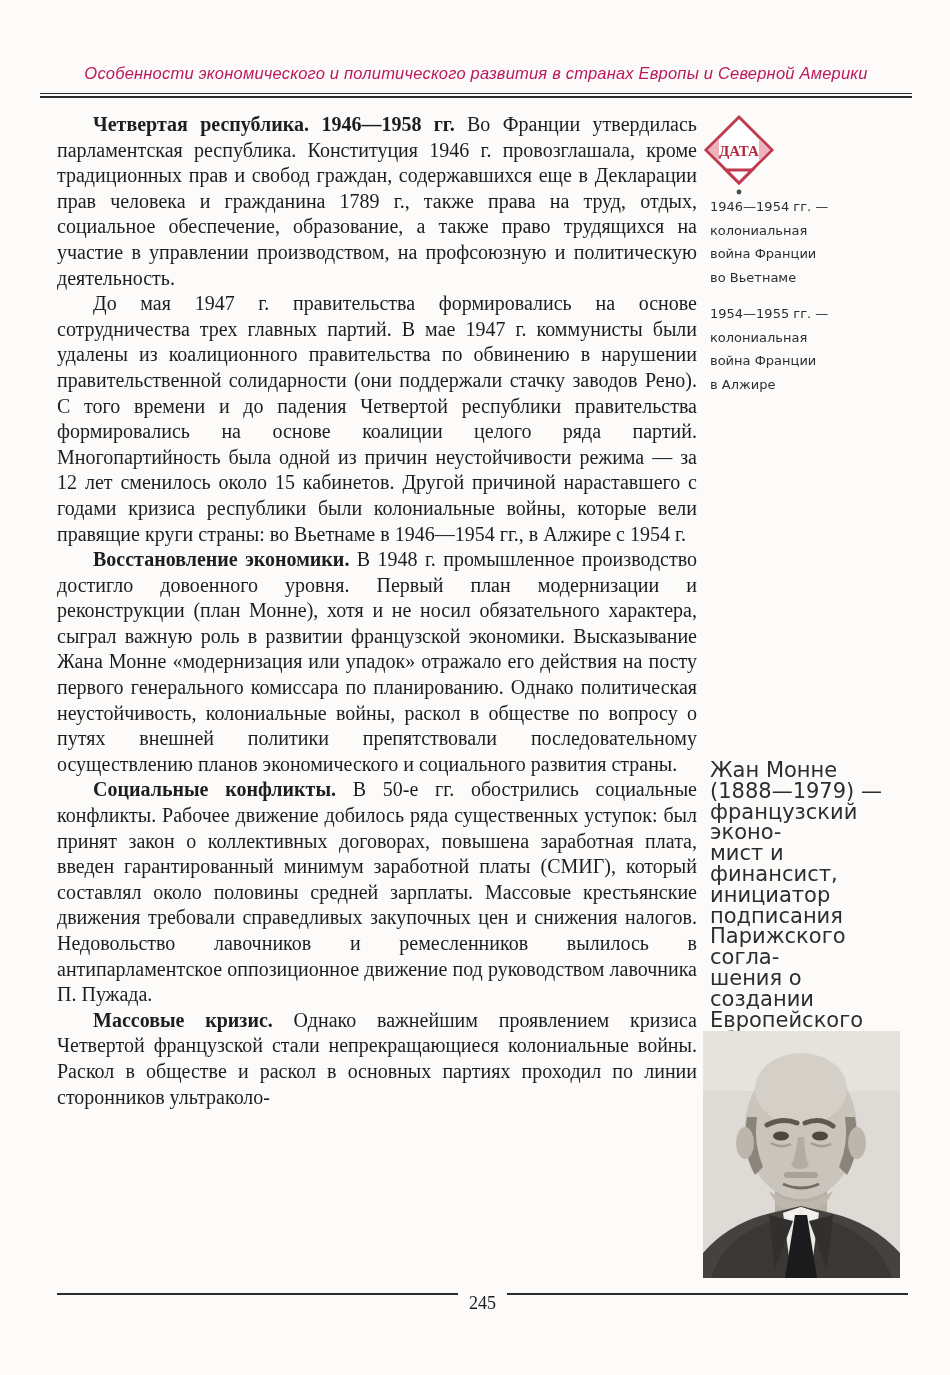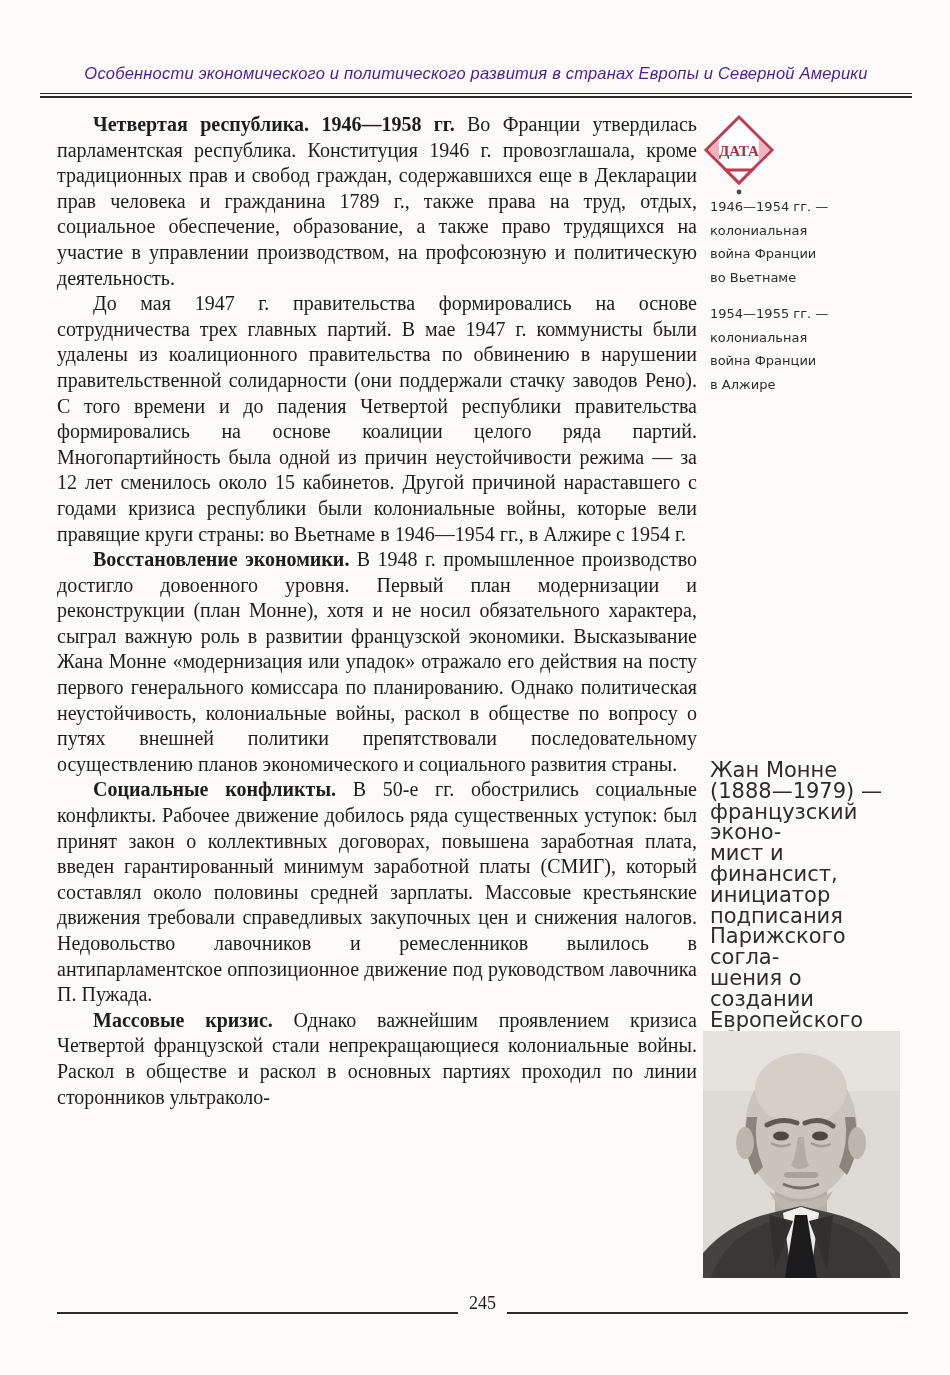--- a/index.html
+++ b/index.html
@@ -13,21 +13,21 @@
     font-family:"Liberation Serif", serif;
     overflow:hidden;
   }
   
   .running-head {
     position:absolute; left:40px; right:38px; top:64px;
     text-align:center;
     font-family:"Liberation Sans", sans-serif;
     font-style:italic;
     font-size:16.5px;
-    color:#4c1d95;
+    color:#be185d;
     letter-spacing:0.2px;
   }
   .head-rule {
     position:absolute; left:40px; right:38px; top:93px;
     height:5px;
     border-top:1.5px solid #2b2b2b;
     border-bottom:2px solid #2b2b2b;
   }
   
   .text-column {
@@ -60,21 +60,21 @@
     white-space:pre-line;
   }
   .portrait {
     position:absolute; left:-5px; top:919px;
     width:197px; height:247px;
     display:block;
   }
   
   .footer {
     position:absolute; left:57px; right:42px; top:1293px;
-    display:flex; align-items:flex-end; gap:9px;
+    display:flex; align-items:flex-start; gap:9px;
   }
   .footer .rule { flex:1; border-top:2px solid #2b2b2b; height:0; }
   .footer .page-number {
     font-size:18px; color:#1d1d1d;
     font-family:"Liberation Serif", serif;
     padding:0 2px;
   }
 </style>
 </head>
 <body>

